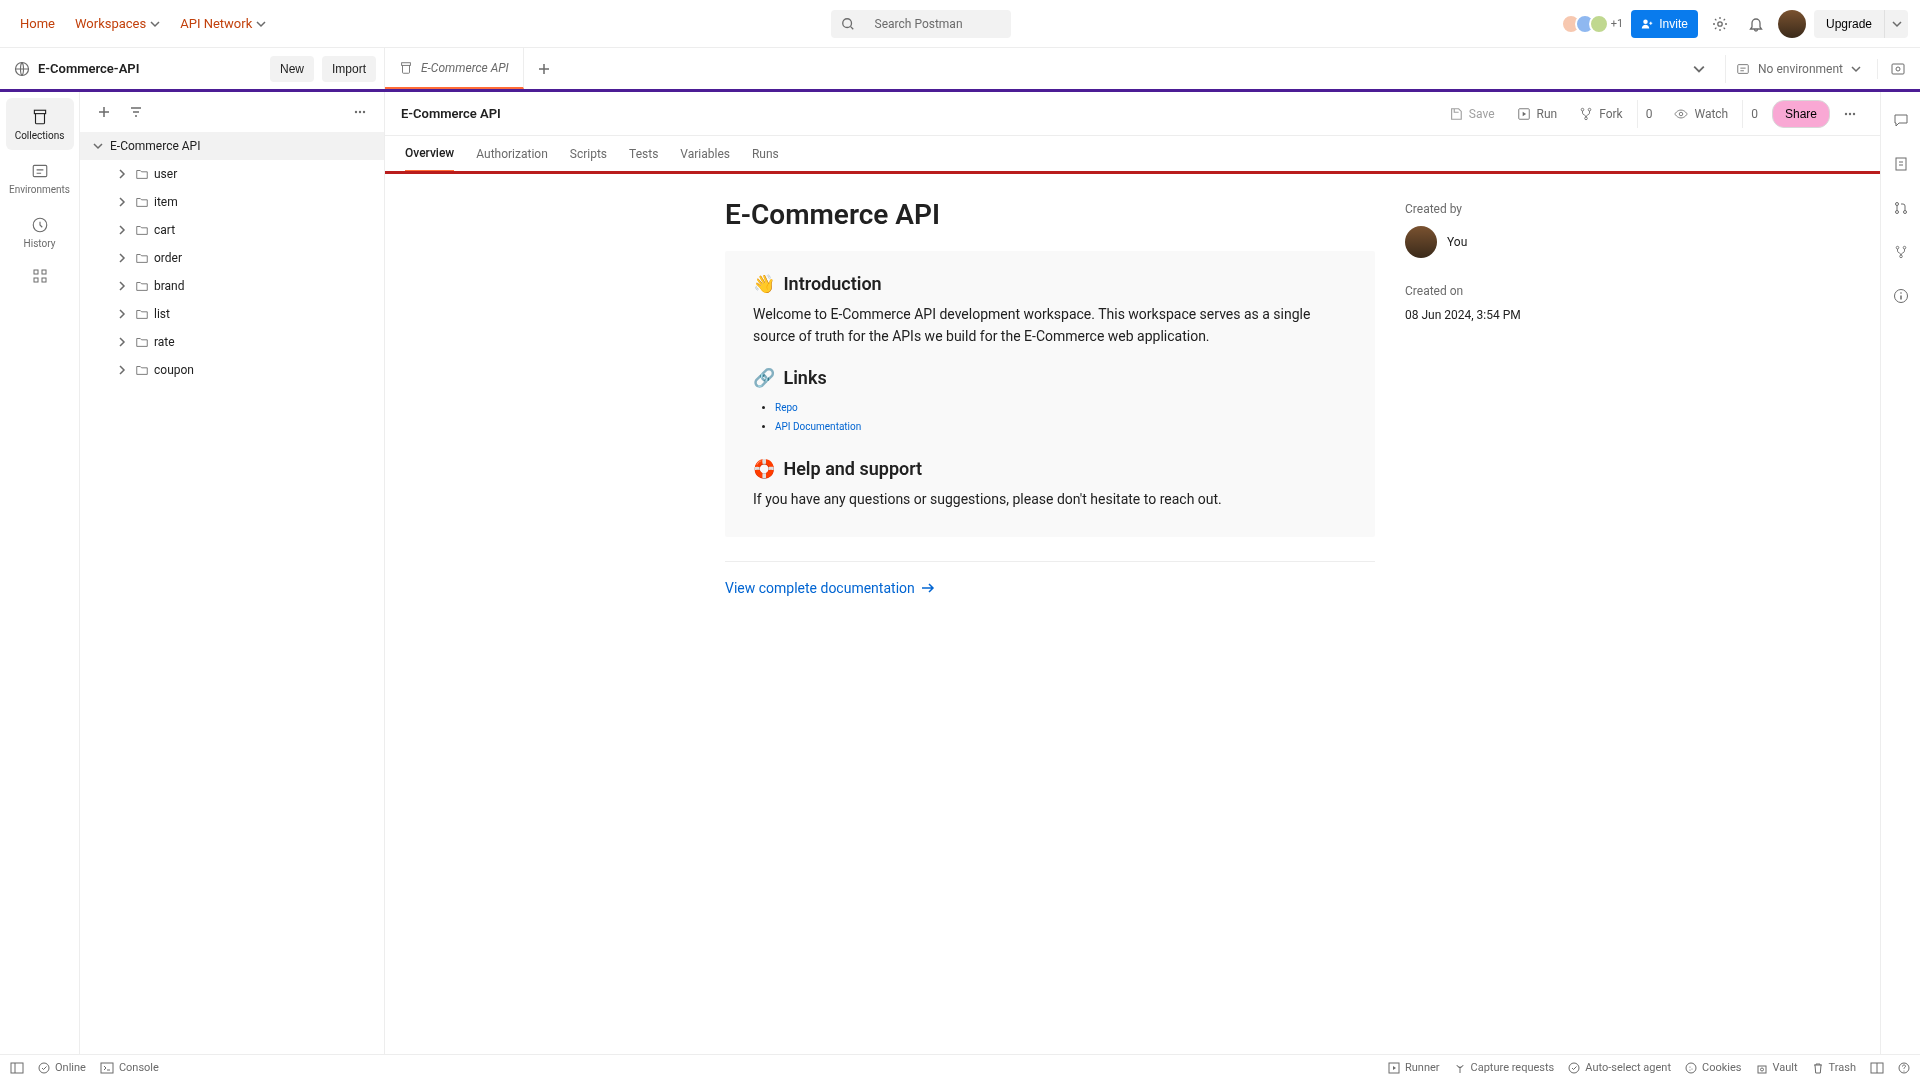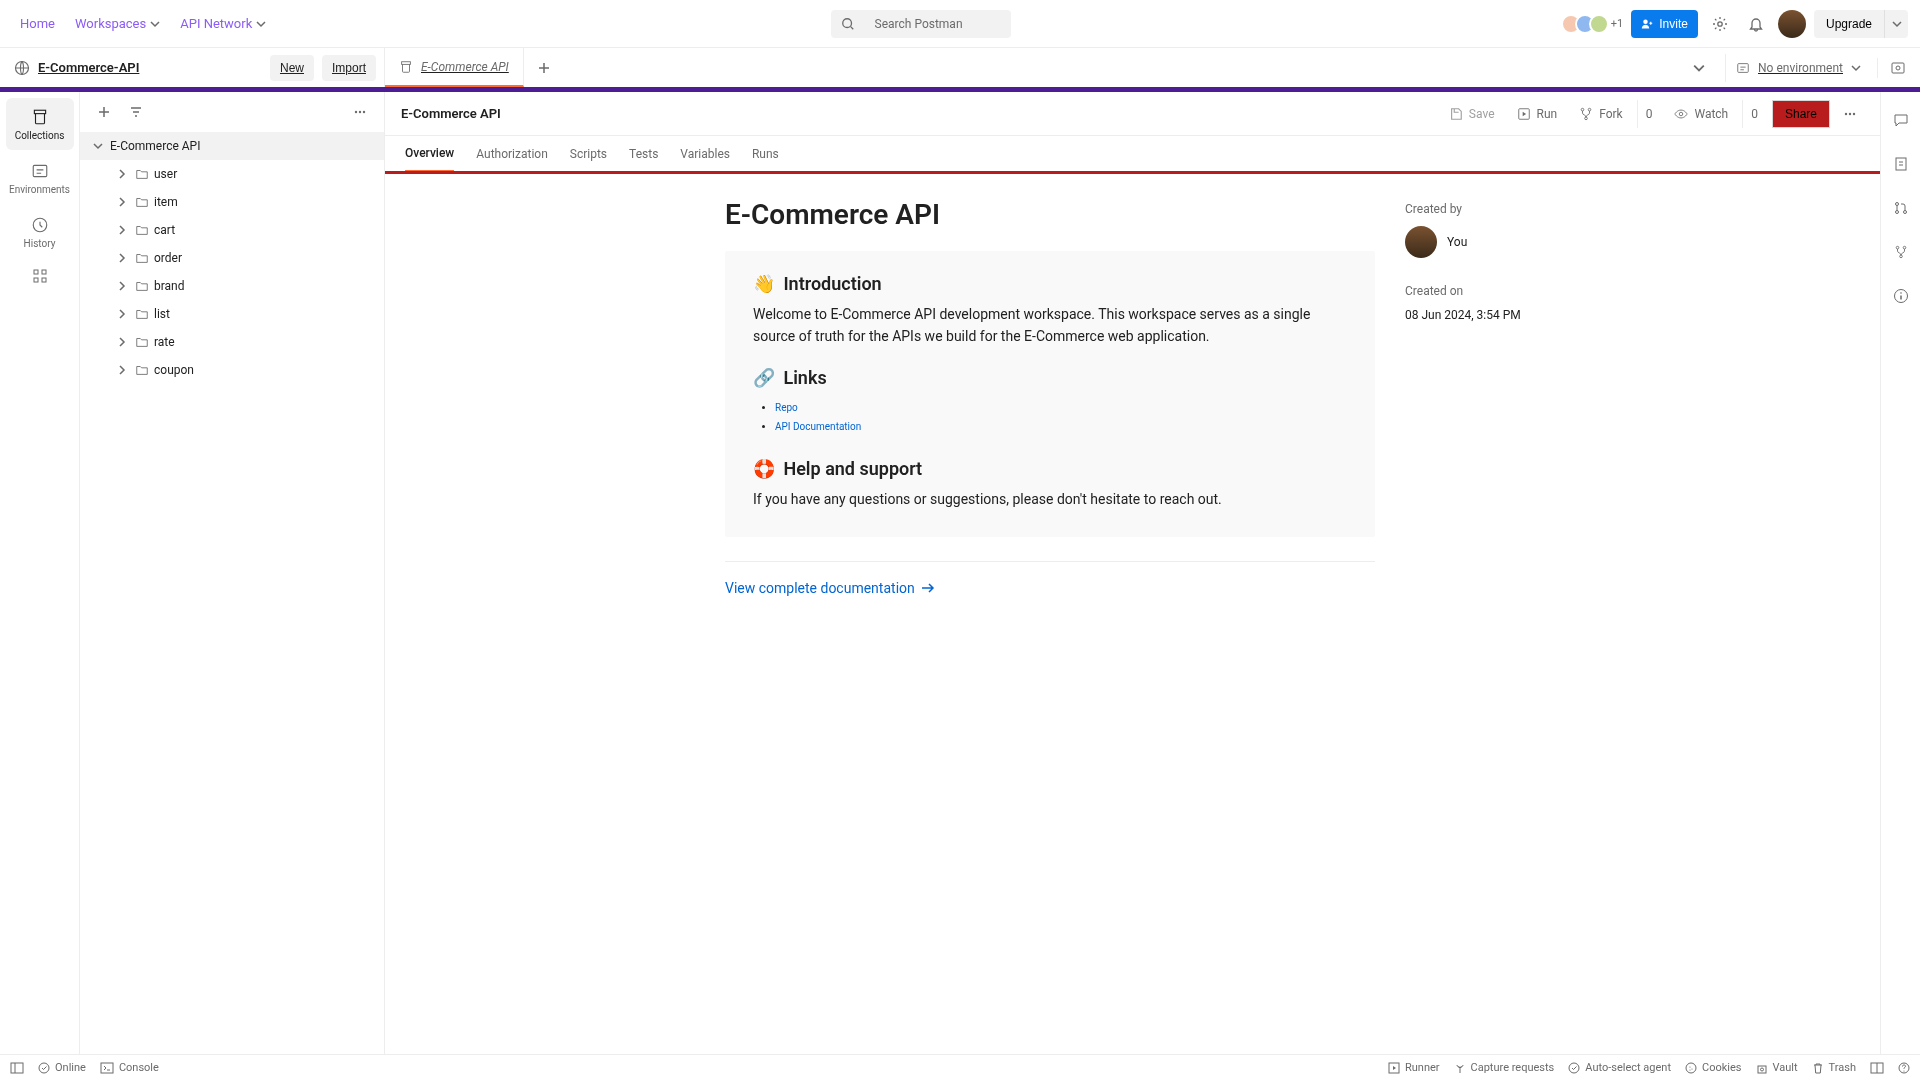--- a/index.html
+++ b/index.html
@@ -2,35 +2,35 @@
 <html><head>
 <meta charset="utf-8">
 <style>
   * { box-sizing: border-box; margin: 0; padding: 0; }
   body { font-family: -apple-system, BlinkMacSystemFont, "Segoe UI", Roboto, sans-serif; font-size: 12px; color: #212121; background: #fff; width: 1920px; height: 1080px; overflow: hidden; display: flex; flex-direction: column; }
   svg { display: block; }
 
   
   .top-header { height: 48px; border-bottom: 1px solid #ededed; display: flex; align-items: center; padding: 0 12px; gap: 4px; }
   .top-nav { display: flex; align-items: center; gap: 4px; }
-  .top-nav-item { display: flex; align-items: center; gap: 4px; padding: 6px 8px; font-size: 13px; color: #8b5cf6; cursor: pointer; border-radius: 4px; }
+  .top-nav-item { display: flex; align-items: center; gap: 4px; padding: 6px 8px; font-size: 13px; color: #c2410c; cursor: pointer; border-radius: 4px; }
   .search-wrap { flex: 1; display: flex; justify-content: center; }
   .search-box { width: 180px; height: 28px; background: #f2f2f2; border-radius: 4px; display: flex; align-items: center; padding: 0 10px; gap: 20px; color: #6b6b6b; font-size: 12px; }
   .top-right { display: flex; align-items: center; gap: 8px; }
   .avatar-cluster { display: flex; align-items: center; }
   .avatar-small { width: 20px; height: 20px; border-radius: 50%; border: 2px solid #fff; margin-left: -6px; }
   .badge-more { font-size: 11px; color: #6b6b6b; margin-left: 2px; }
   .invite-btn { background: #097bed; color: #fff; border: none; border-radius: 4px; height: 28px; padding: 0 10px; display: flex; align-items: center; gap: 6px; font-size: 12px; cursor: pointer; }
   .icon-btn { width: 28px; height: 28px; display: flex; align-items: center; justify-content: center; cursor: pointer; border-radius: 4px; color: #6b6b6b; }
   .avatar-me { width: 28px; height: 28px; border-radius: 50%; background: linear-gradient(#7a5230,#3a2a1a); cursor: pointer; }
   .upgrade-btn { background: #f2f2f2; border: none; height: 28px; padding: 0 12px; border-radius: 4px 0 0 4px; font-size: 12px; cursor: pointer; }
   .upgrade-caret { background: #f2f2f2; border: none; height: 28px; width: 24px; border-radius: 0 4px 4px 0; border-left: 1px solid #e0e0e0; display: flex; align-items: center; justify-content: center; cursor: pointer; }
 
   
-  .ws-bar { height: 44px; display: flex; border-bottom: 5px solid #4c1d95; text-decoration: underline; }
+  .ws-bar { height: 44px; display: flex; border-bottom: 3px solid #4c1d95; }
   .ws-left { width: 385px; display: flex; align-items: center; padding: 0 8px; gap: 8px; border-right: 1px solid #ededed; }
   .ws-title { display: flex; align-items: center; gap: 8px; font-size: 13px; font-weight: 600; flex: 1; padding-left: 6px; }
   .pill-btn { background: #f2f2f2; border: none; height: 26px; padding: 0 10px; border-radius: 4px; font-size: 12px; cursor: pointer; color: #212121; }
   .tabs-area { flex: 1; display: flex; align-items: stretch; }
   .req-tab { display: flex; align-items: center; gap: 8px; padding: 0 14px; border-right: 1px solid #ededed; font-size: 12px; color: #6b6b6b; font-style: italic; border-bottom: 2px solid #ff6c37; cursor: pointer; }
   .tab-plus { width: 40px; display: flex; align-items: center; justify-content: center; cursor: pointer; color: #6b6b6b; }
   .tabs-right { margin-left: auto; display: flex; align-items: center; padding-right: 8px; gap: 6px; }
   .env-select { display: flex; align-items: center; gap: 8px; height: 28px; padding: 0 10px; font-size: 12px; color: #6b6b6b; cursor: pointer; border-left: 1px solid #ededed; margin-left: 6px; }
   .divider-v { width:1px; height:20px; background:#ededed; }
 
@@ -54,21 +54,21 @@
   .tree-row .ficon { width: 16px; display:flex; justify-content:center; color:#6b6b6b; }
   .tree-row.child { padding-left: 34px; }
 
   
   .main { flex: 1; display: flex; flex-direction: column; min-width: 0; }
   .crumb-bar { height: 44px; display: flex; align-items: center; padding: 0 16px; border-bottom: 1px solid #ededed; }
   .crumb-title { font-size: 13px; font-weight: 600; }
   .crumb-actions { margin-left: auto; display: flex; align-items: center; gap: 6px; }
   .lite-btn { display: flex; align-items: center; gap: 6px; height: 28px; padding: 0 8px; font-size: 12px; color: #6b6b6b; cursor: pointer; border-radius: 4px; }
   .count-pill { border-left:1px solid #ededed; padding:0 8px; height:28px; display:flex; align-items:center; font-size:12px; color:#6b6b6b; }
-  .share-btn { border:1px solid #d8d8d8; background:#b91c1c; height:28px; padding:0 12px; border-radius:0; font-size:12px; cursor:pointer; }
+  .share-btn { border:1px solid #d8d8d8; background:#f9a8d4; height:28px; padding:0 12px; border-radius:12px; font-size:12px; cursor:pointer; }
 
   .content-tabs { height: 38px; display:flex; align-items:center; gap: 22px; padding: 0 20px; border-bottom: 3px solid #b91c1c; font-size:12px; }
   .ctab { color:#6b6b6b; cursor:pointer; height:100%; display:flex; align-items:center; }
   .ctab.active { color:#212121; border-bottom:1px solid #ff6c37; font-weight:500; }
 
   .doc-wrap { flex:1; display:flex; overflow:auto; }
   .doc-center { margin-left: 340px; width: 650px; padding: 24px 0 40px; }
   .doc-title { font-size: 28px; font-weight: 600; margin-bottom: 20px; }
   .doc-card { background:#f9f9f9; padding: 22px 28px 26px; border-radius: 2px; }
   .doc-h2 { font-size: 18px; font-weight: 600; margin-bottom: 10px; display:flex; align-items:center; gap:8px; }

